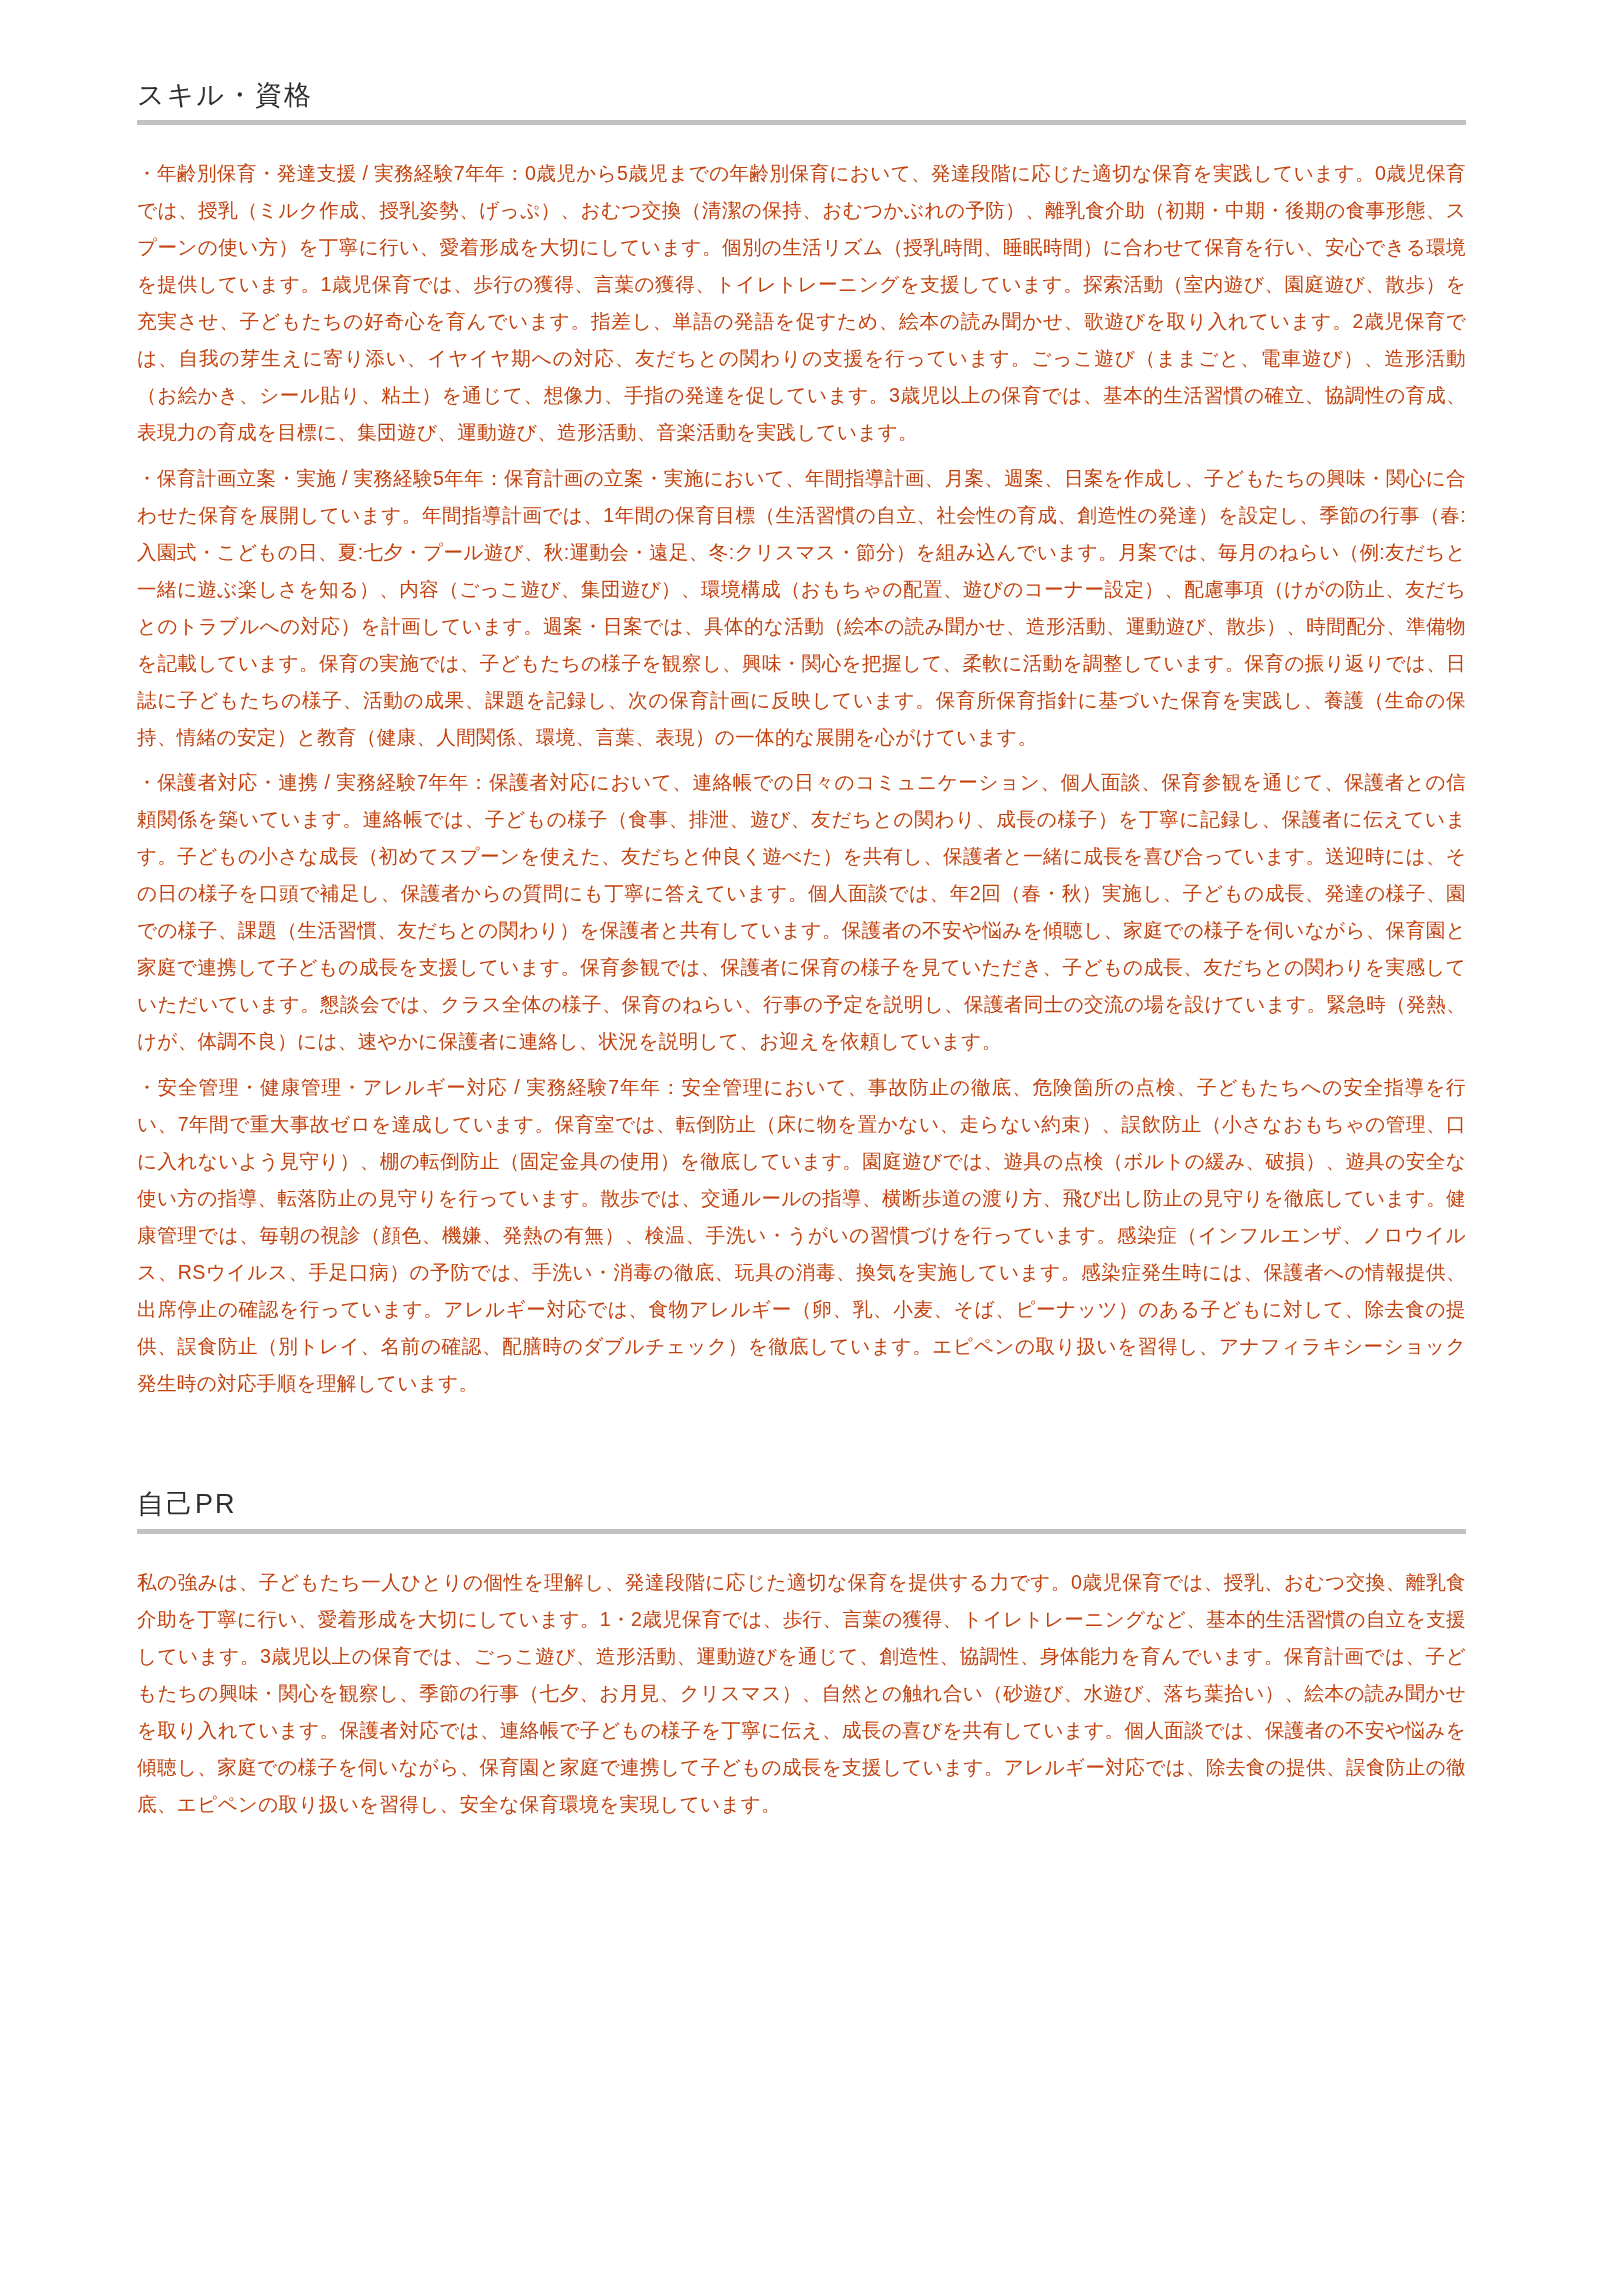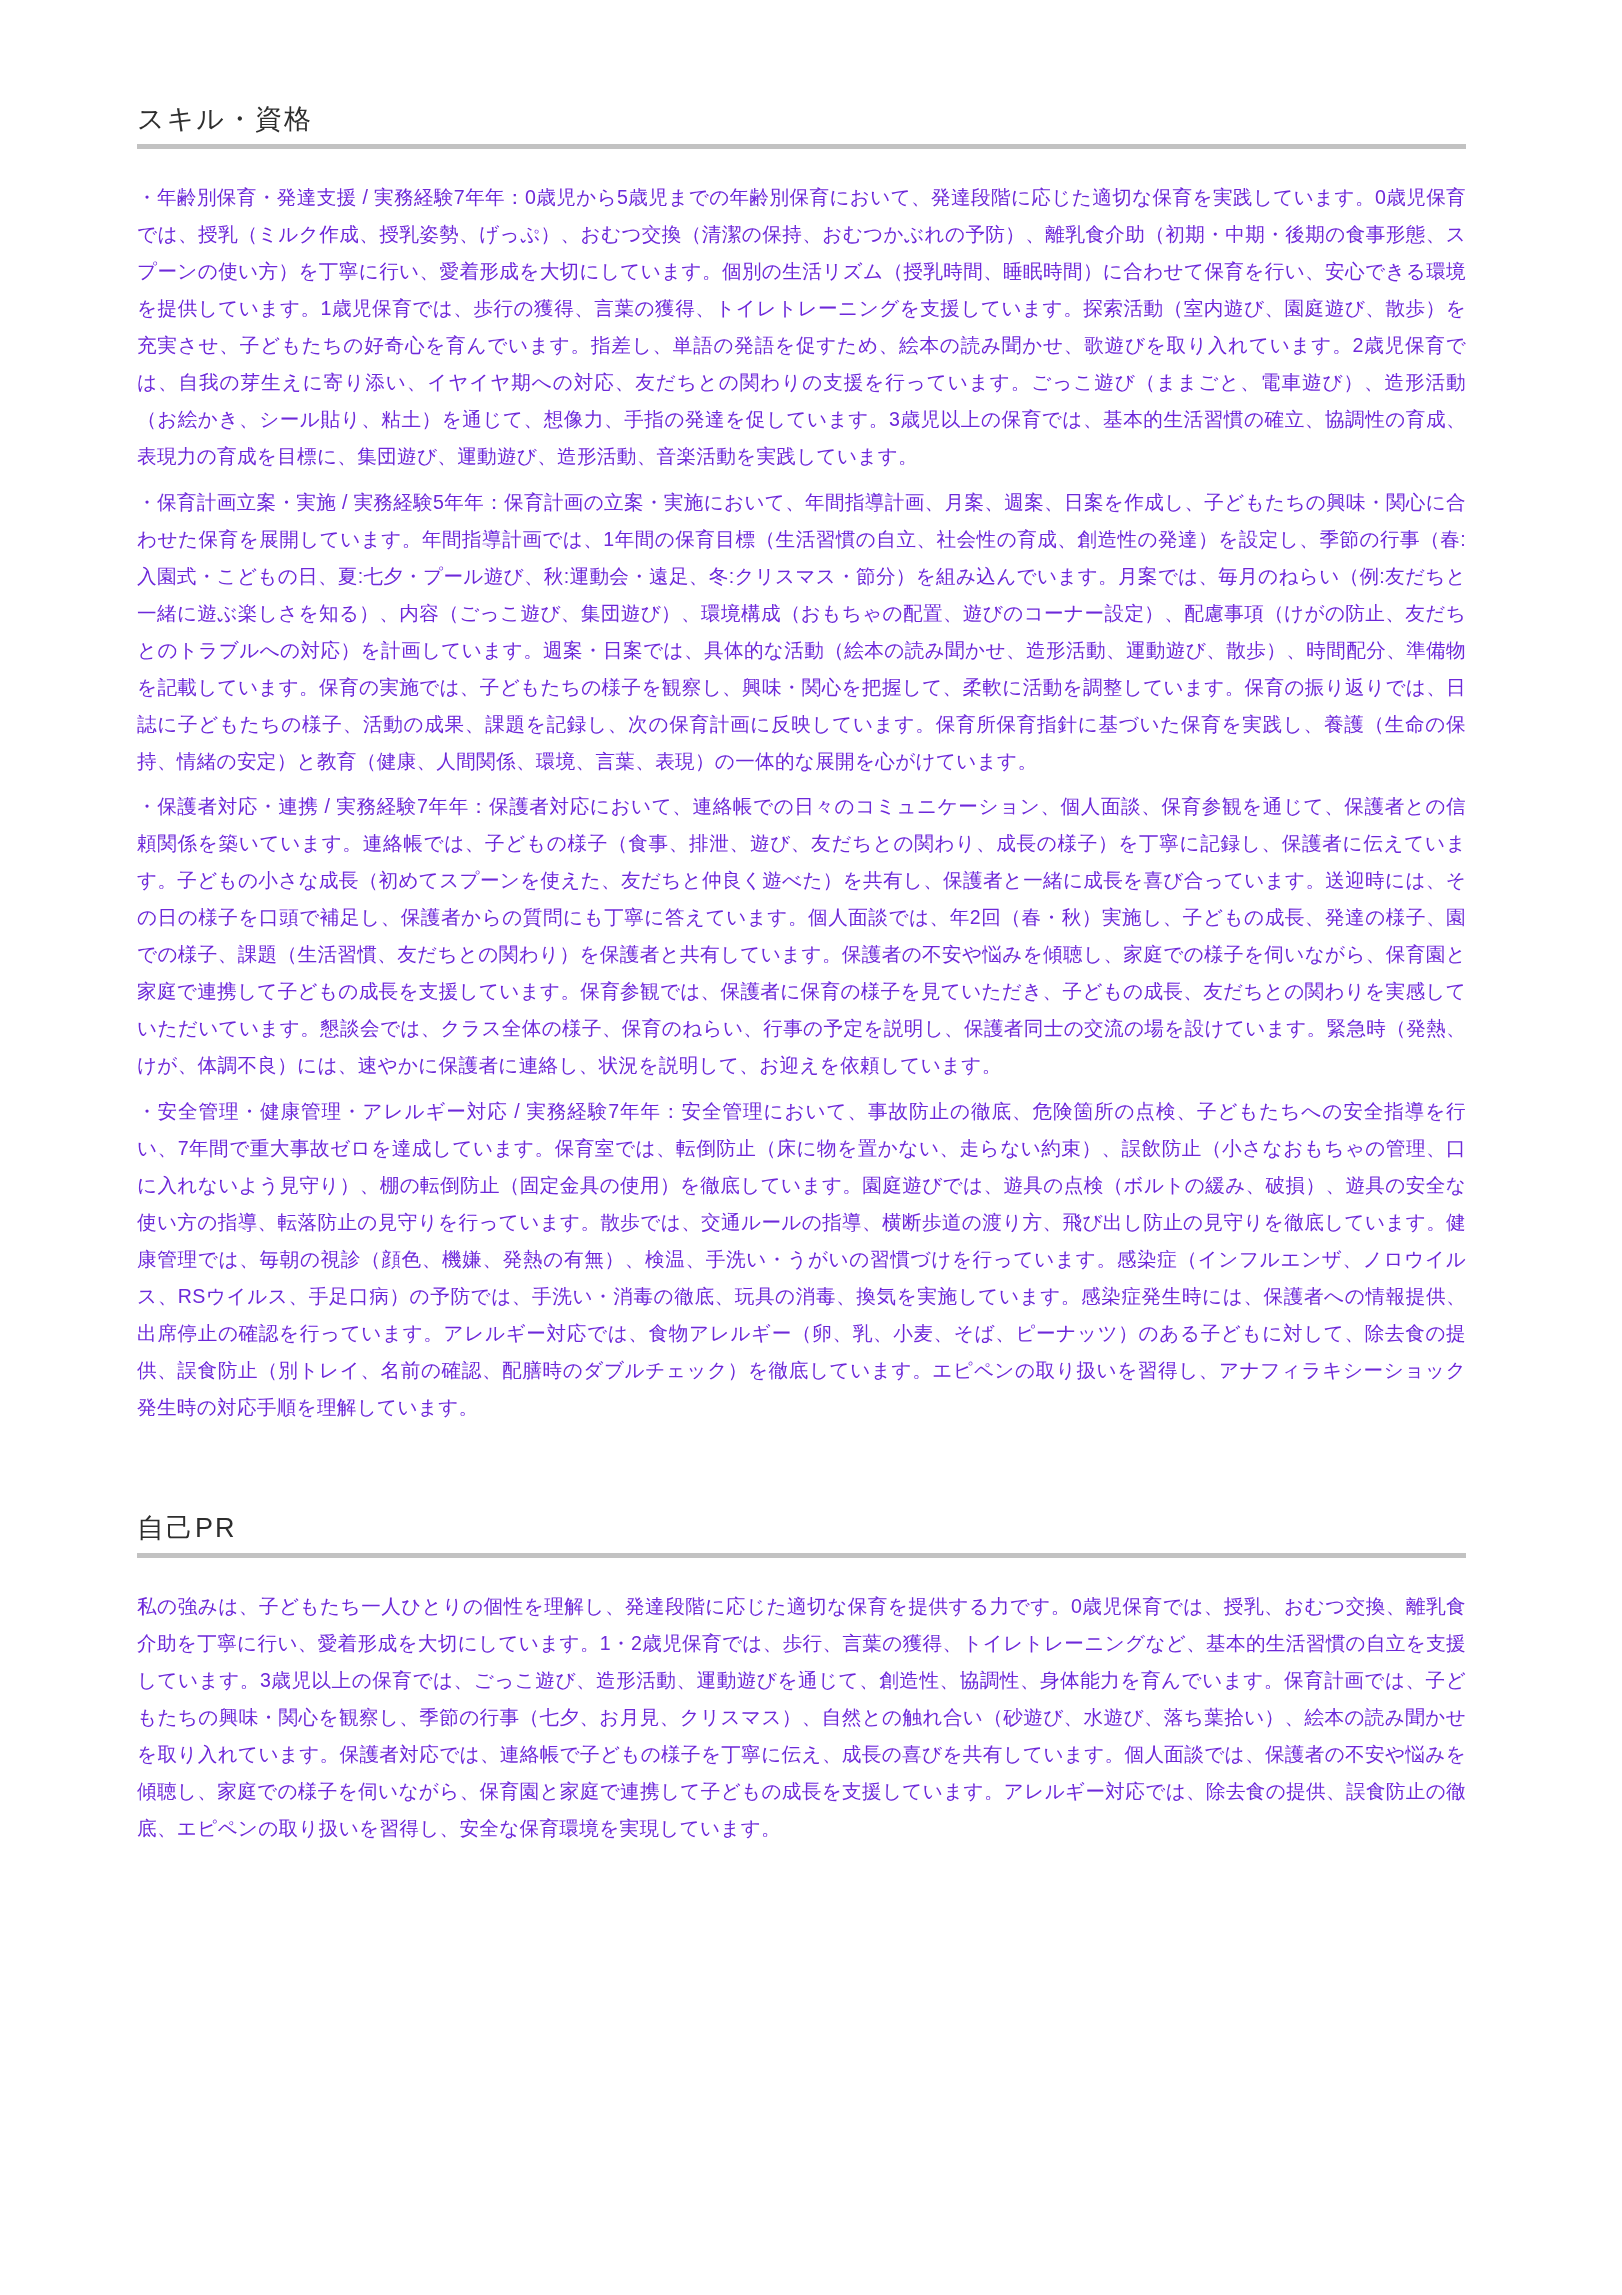--- a/index.html
+++ b/index.html
@@ -12,42 +12,42 @@
     height: 2295px;
     font-family: "Liberation Sans", "DejaVu Sans", sans-serif;
     color: #3a3a3a;
     position: relative;
     overflow: hidden;
   }
   .page {
     box-sizing: border-box;
     width: 1623px;
     height: 2295px;
-    padding: 104px 157px 0 137px;
+    padding: 80px 157px 0 137px;
   }
   .section { margin: 0; }
   .section + .section { margin-top: 87px; }
   .section-title {
     font-size: 27px;
     font-weight: 500;
     letter-spacing: 2px;
     color: #2e2e2e;
     line-height: 1.15;
     margin: 0 0 9.2px 0;
   }
   .section-rule {
     height: 5.2px;
     background: #c2c2c2;
     margin: 0 0 30px 0;
   }
   .section-body p {
     font-size: 19.6px;
     line-height: 37px;
     letter-spacing: 0.3px;
-    color: #6d28d9;
+    color: #c2410c;
     text-align: justify;
     margin: 0 0 8.5px 0;
   }
   .section-body p:last-child { margin-bottom: 0; }
 </style>
 </head>
 <body>
 
 <div class="page">
 

